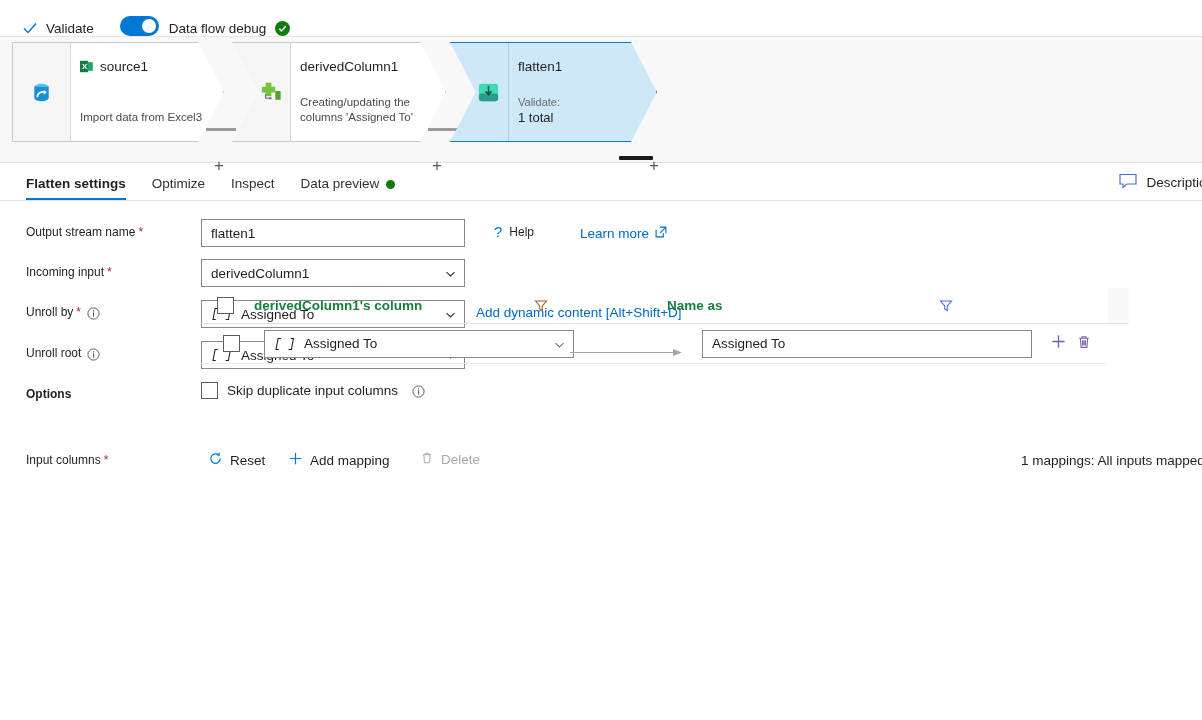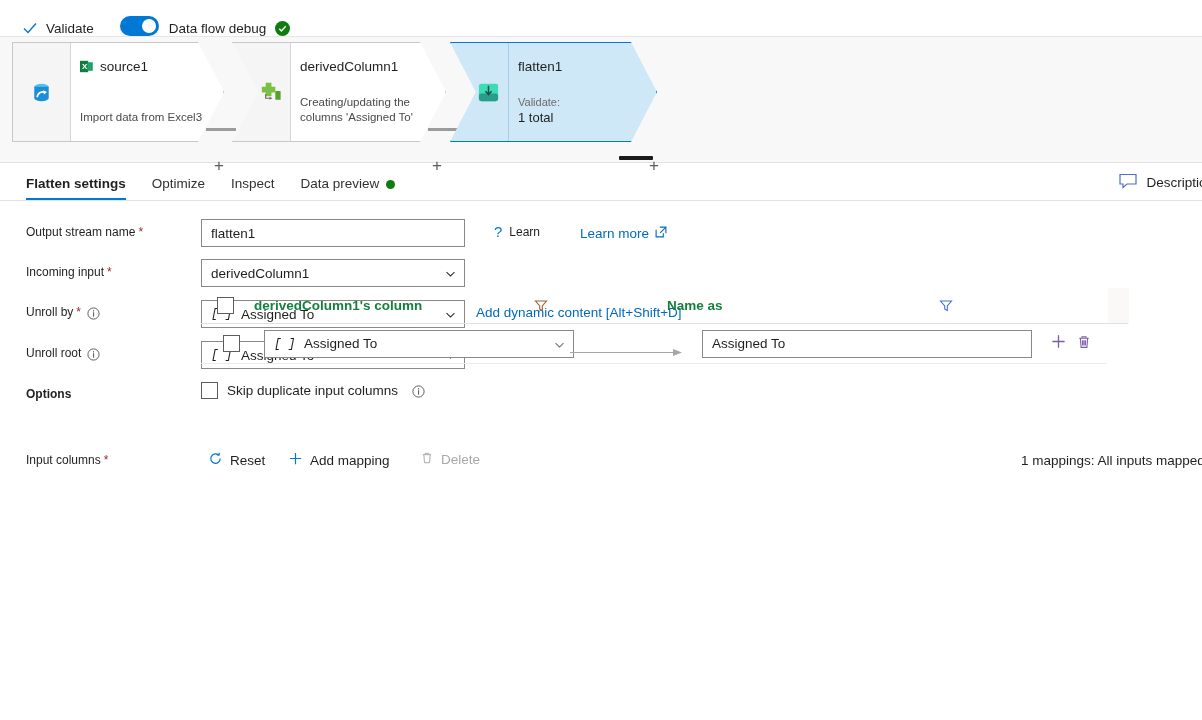--- a/index.html
+++ b/index.html
@@ -347,21 +347,21 @@
     <span class="lbl req">*</span>
   </div>
   <div class="row" style="left:201px; top:18px;">
     <div class="tbox" style="width:264px;">
       <span>flatten1</span>
     </div>
   </div>
   <div class="row" style="left:494px; top:22px;">
     <div class="help-grp">
       <span class="qmark">?</span>
-      <span class="lbl">Learn</span>
+      <span class="lbl">Help</span>
     </div>
   </div>
   <div class="row" style="left:580px; top:23px;">
     <span class="lnk">Learn more</span>
     <span style="margin-left:6px;">
       <svg viewBox="0 0 13 13" width="12" height="12">
         <path d="M1.2 4 v7.8 h7.8 v-4" fill="none" stroke="#0069c0" stroke-width="1.2"></path>
         <path d="M5.2 1.2 h6.6 v6.6" fill="none" stroke="#0069c0" stroke-width="1.2"></path>
         <path d="M5.6 7.4 L11.6 1.4" fill="none" stroke="#0069c0" stroke-width="1.2"></path>
       </svg>

